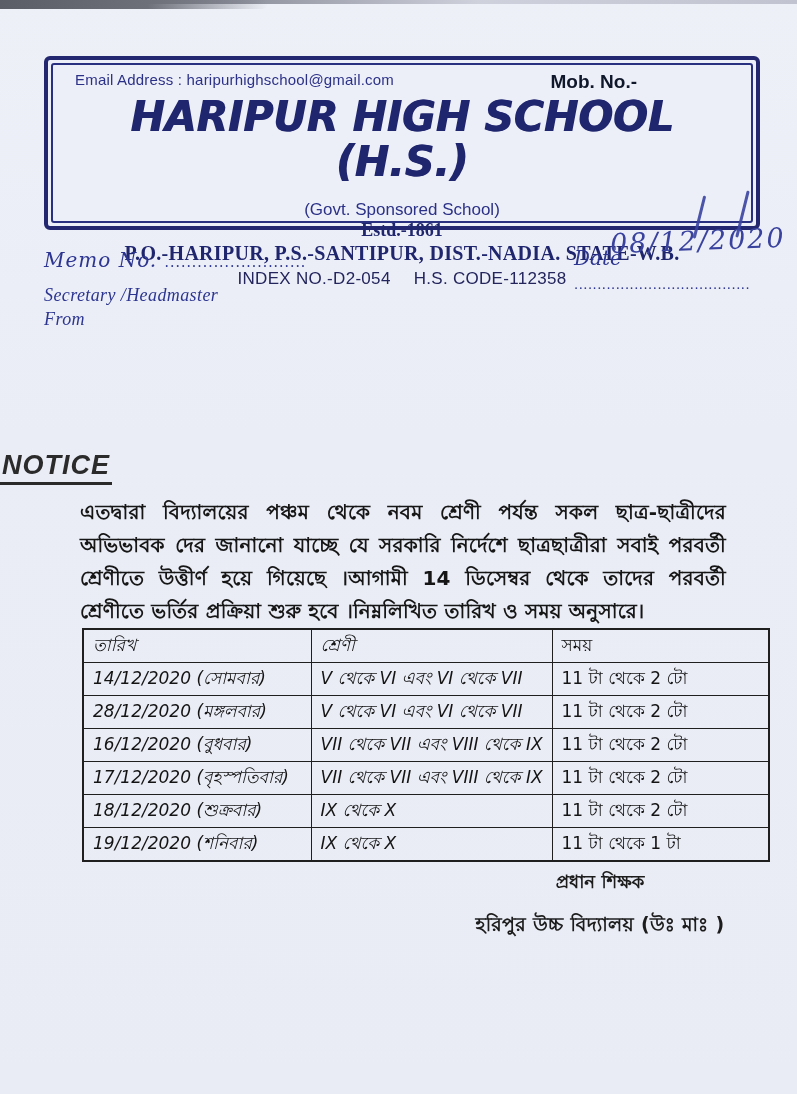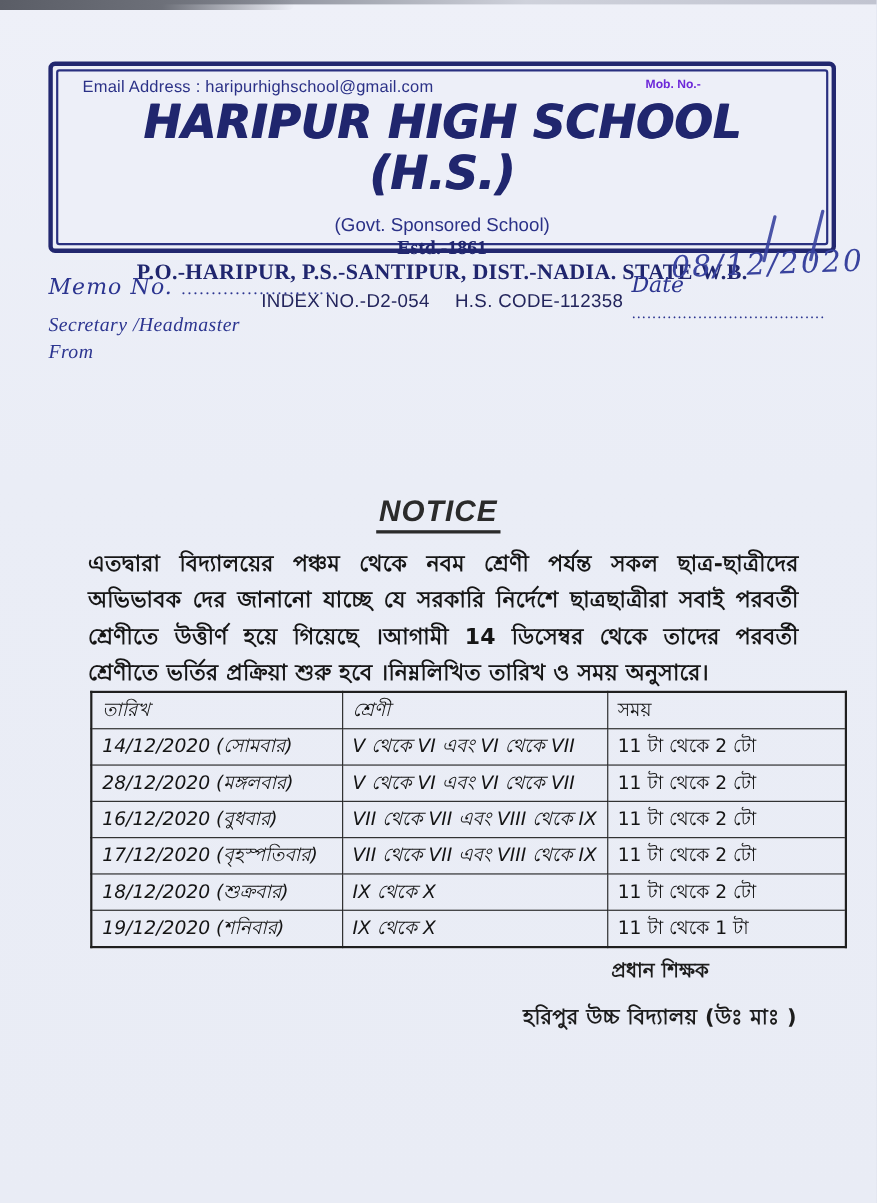--- a/index.html
+++ b/index.html
@@ -33,21 +33,21 @@
   }
   .letterhead-inner{
     position:absolute;inset:3px;
     border:2px solid #2a3080;border-radius:3px;
     box-sizing:border-box;
     padding:6px 22px 0 22px;
     color:#232a85;
   }
   .lh-row1{display:flex;justify-content:space-between;align-items:flex-start;}
   .lh-email{font-size:15px;color:#2b3187;letter-spacing:.2px;}
-  .lh-mob{font-size:11px;font-weight:bold;color:#6d28d9;margin-right:92px;}
+  .lh-mob{font-size:19px;font-weight:bold;color:#0f172a;margin-right:92px;}
   .lh-school{
     text-align:center;
     font-family:"DejaVu Sans","Liberation Sans",sans-serif;
     font-style:italic;font-weight:bold;
     font-size:41px;line-height:44px;
     color:#20266e;
     letter-spacing:0px;
     margin-top:2px;
     text-shadow:1px 0 0 currentColor;
     transform:scaleY(1.04);
@@ -92,21 +92,21 @@
   }
   .pen-stroke.s1{left:698px;top:195px;height:44px;transform:rotate(14deg);}
   .pen-stroke.s2{left:741px;top:190px;height:48px;transform:rotate(14deg);}
   .from-block{
     position:absolute;left:44px;top:283px;
     font-family:"Liberation Serif",serif;font-style:italic;
     font-size:18px;color:#2c3590;line-height:24px;letter-spacing:.4px;
   }
   
   .notice-title{
-    position:absolute;left:0;top:450px;width:797px;text-align:center;
+    position:absolute;left:0;top:450px;width:797px;
   }
   .notice-title span{
     display:inline-block;
     font-family:"Liberation Sans",sans-serif;
     font-weight:bold;font-style:italic;font-size:27px;color:#2b2b2b;
     border-bottom:3px solid #2b2b2b;padding:0 2px 1px 2px;
     letter-spacing:1px;
   }
   .notice-body{
     position:absolute;left:80px;top:496px;width:646px;

